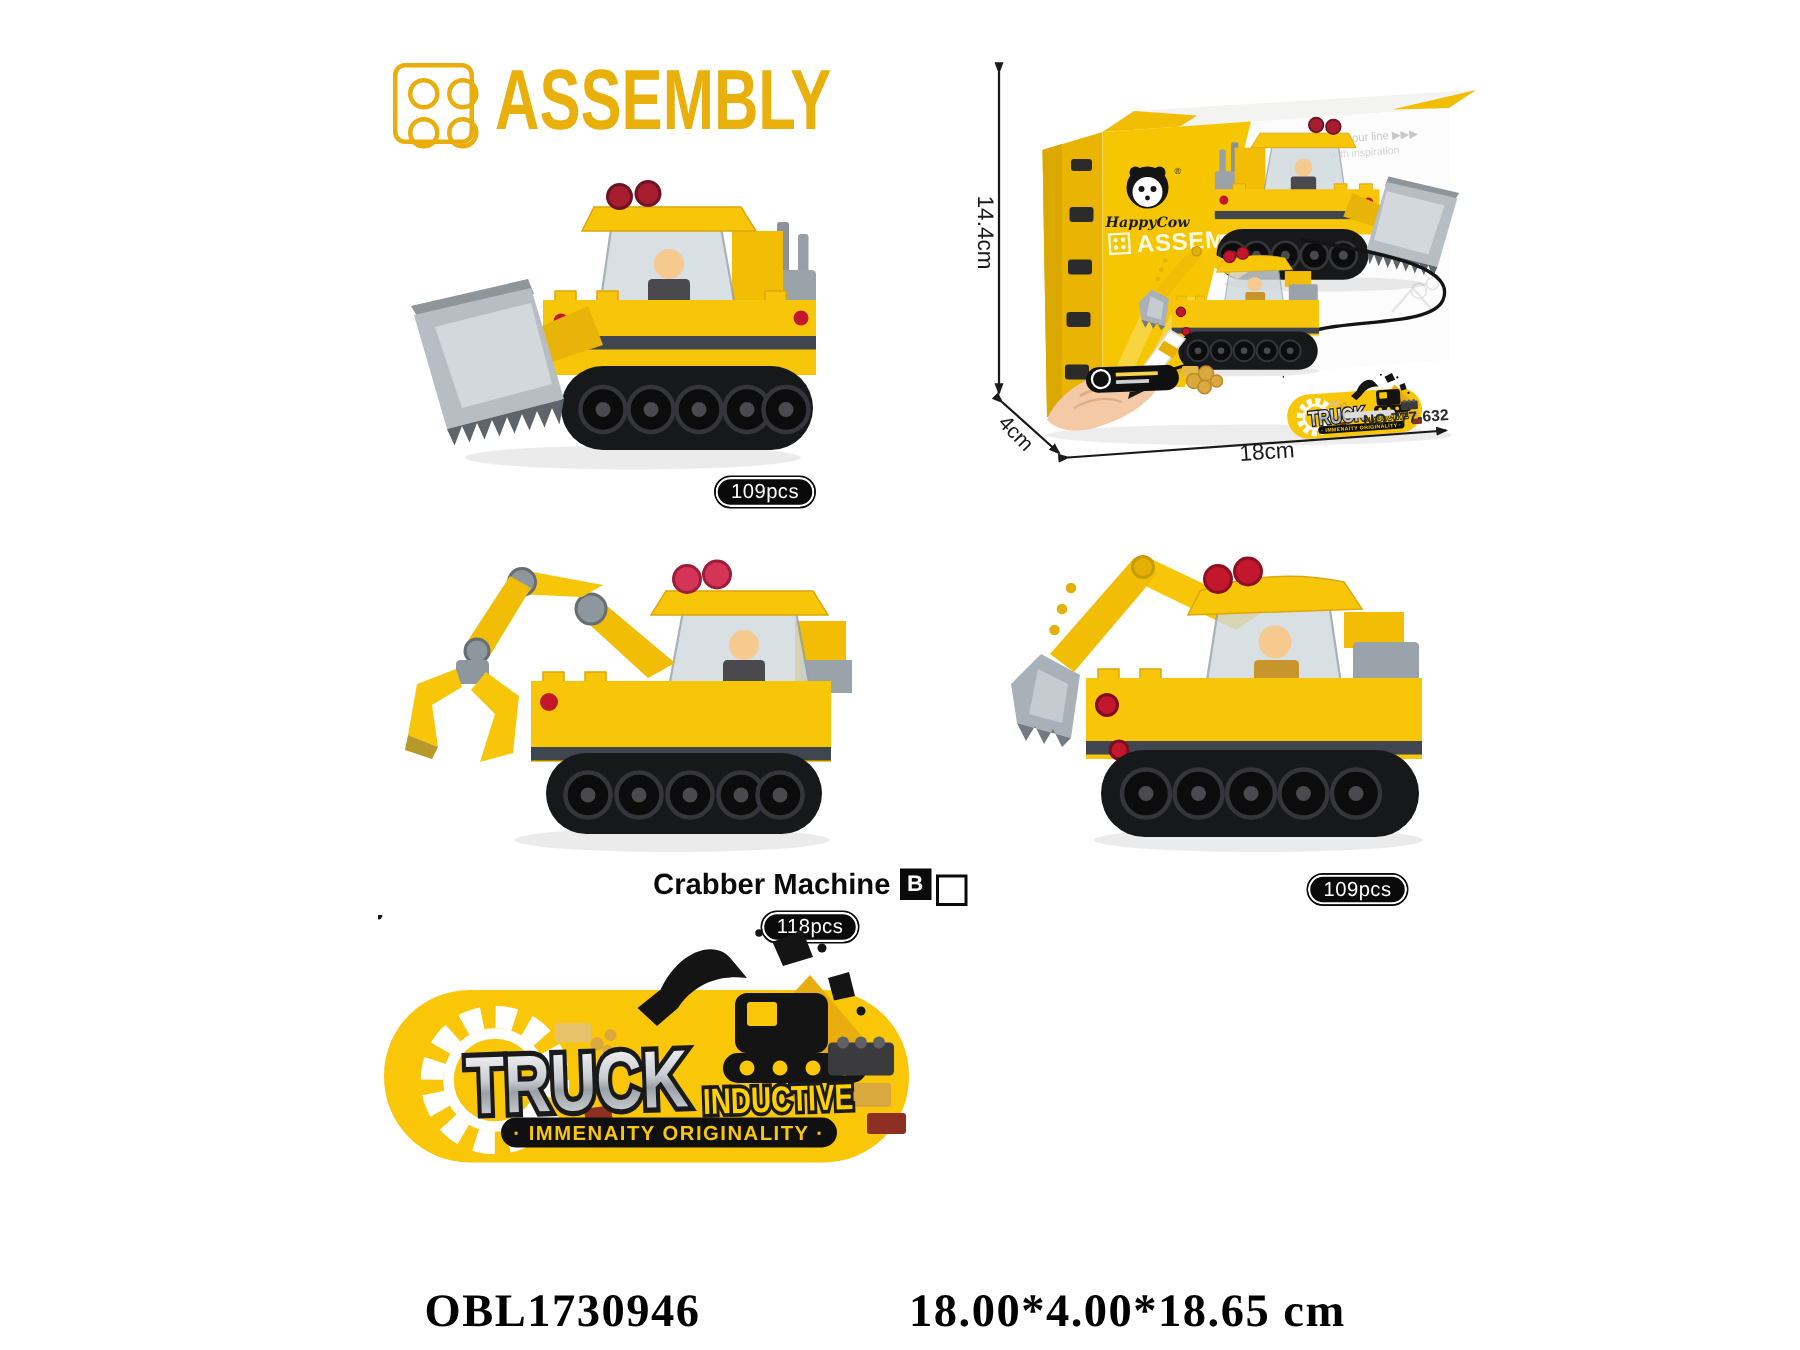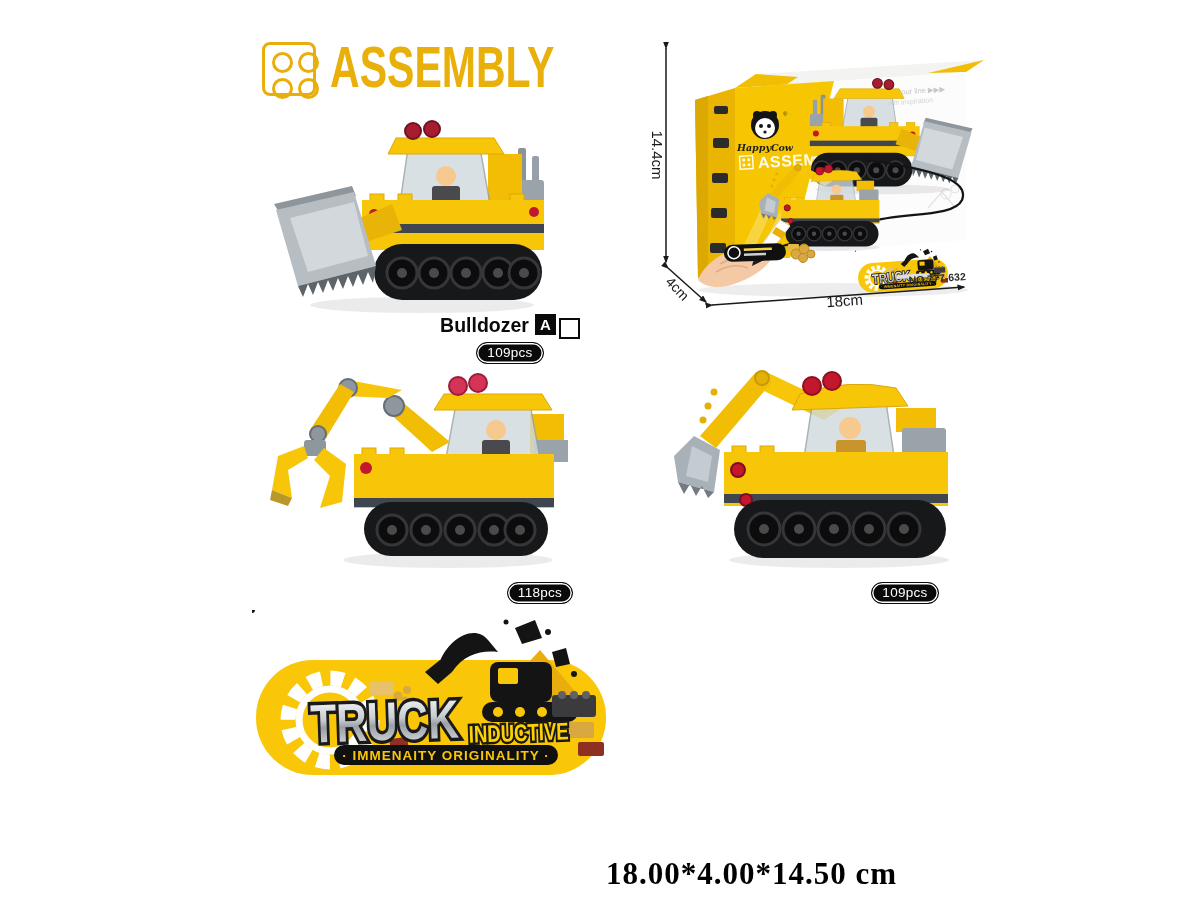--- a/index.html
+++ b/index.html
@@ -349,35 +349,36 @@
       <use href="#sym-bulldozer"></use>
     </svg>
   <svg class="fig" style="left:248px;top:352px" width="330" height="220" viewBox="0 0 330 220">
       <use href="#sym-crabber"></use>
     </svg>
   <svg class="fig" style="left:644px;top:352px" width="330" height="220" viewBox="0 0 330 220">
       <use href="#sym-excavator"></use>
     </svg>
 
   <div class="label-block" style="left:390px;top:314px">
+    <div class="pill">109pcs</div>
+  </div>
+
+  <div class="label-block" style="left:420px;top:579px">
     <div class="label-row">
-      <span class="p-name">Bulldozer</span>
-      <span class="variant-badge">A</span>
+      <span class="p-name">Crabber Machine</span>
+      <span class="variant-badge">B</span>
       <span class="variant-empty"></span>
     </div>
-    <div class="pill">109pcs</div>
-  </div>
-
-  <div class="label-block" style="left:420px;top:579px">
     <div class="pill">118pcs</div>
   </div>
 
   <div class="label-block" style="left:785px;top:579px">
     <div class="pill">109pcs</div>
   </div>
 
   <svg class="fig" style="left:252px;top:610px" width="380" height="172" viewBox="0 0 380 172">
       <use href="#sym-truck-logo"></use>
     </svg>
 
-  <div class="ft ft-size">18.00*4.00*14.50 cm</div>
+  <div class="ft ft-sku">OBL1730946</div>
+  <div class="ft ft-size">18.00*4.00*18.65 cm</div>
 
 </div>
 
 </body></html>

